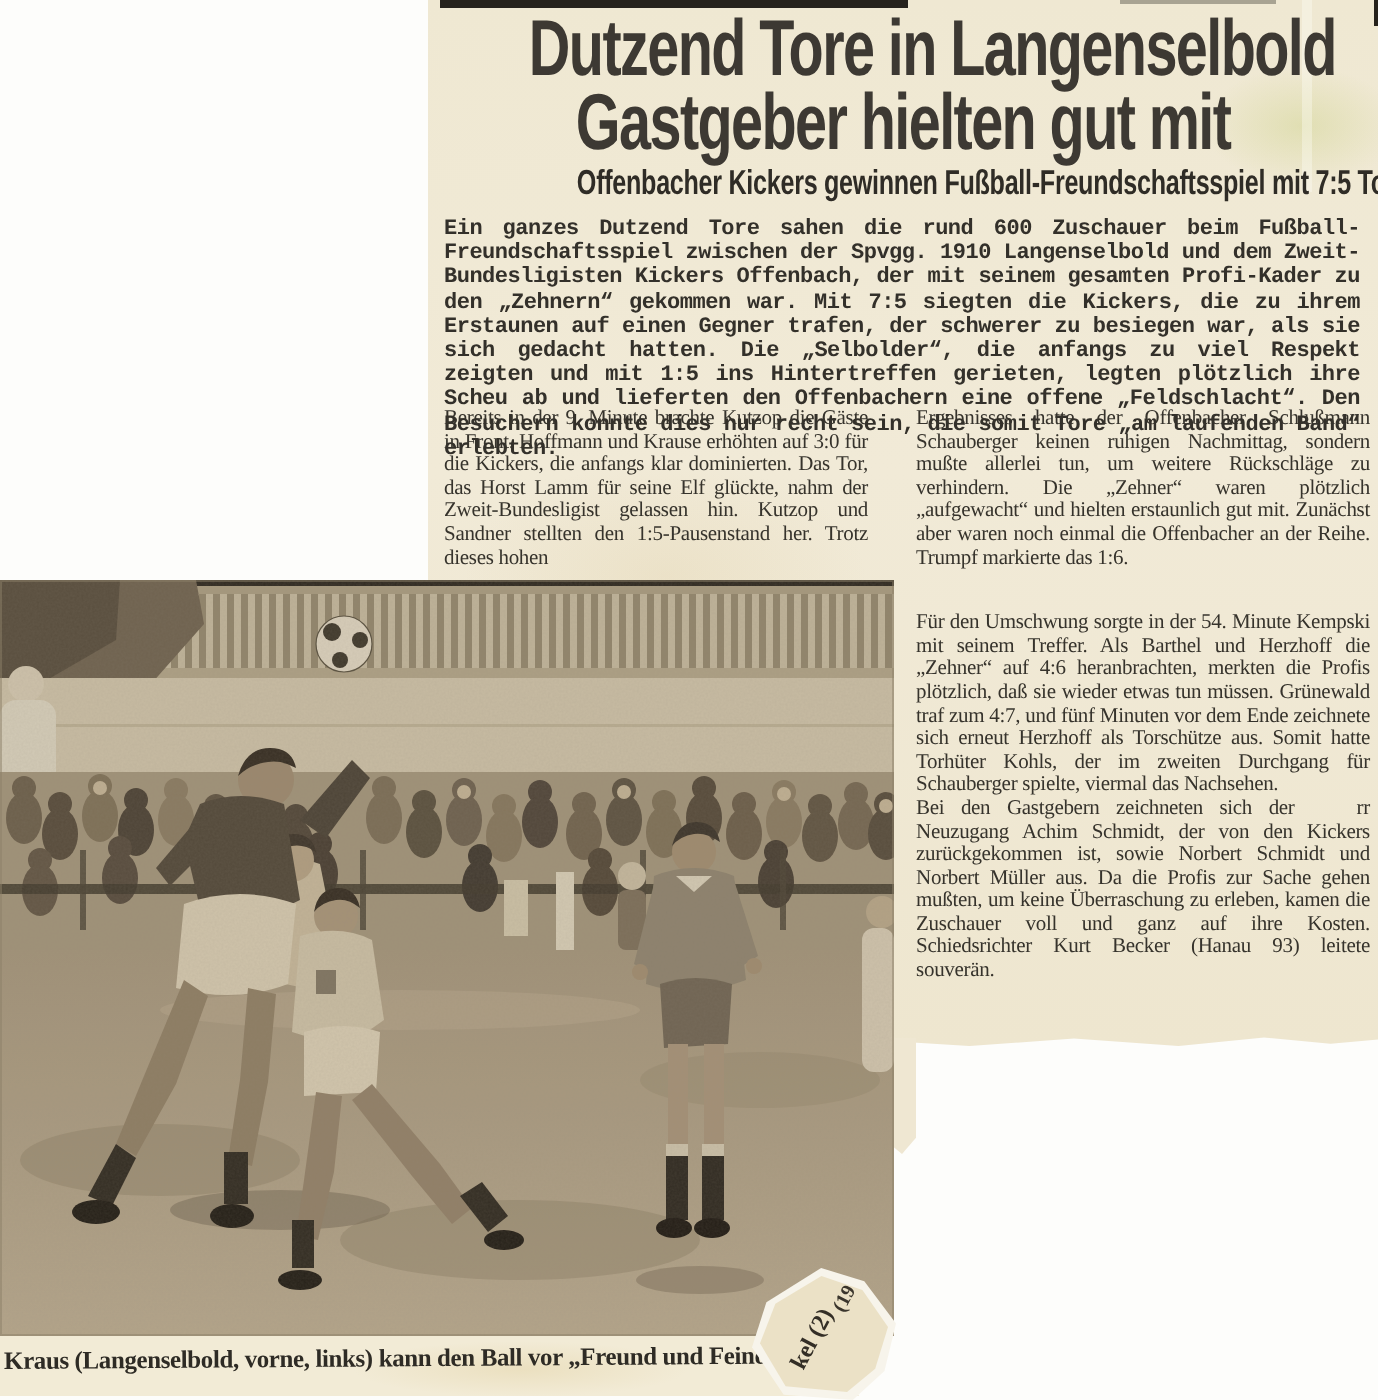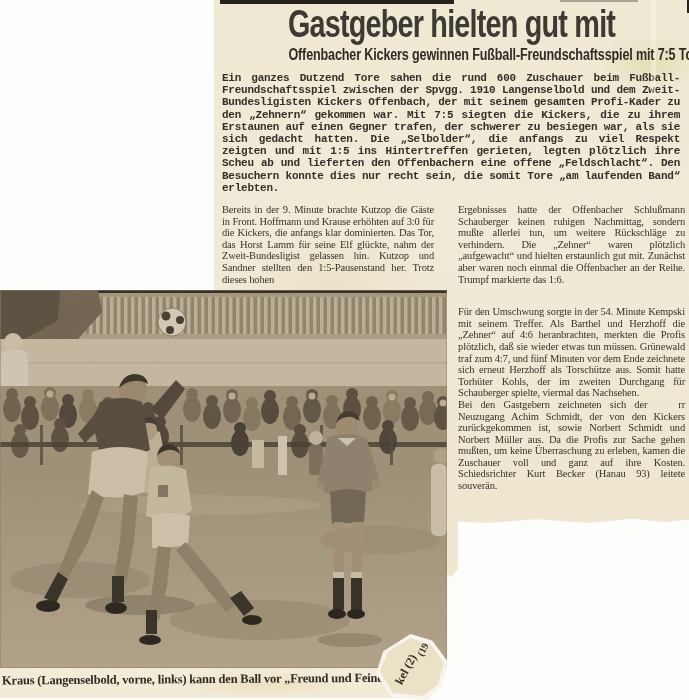--- a/index.html
+++ b/index.html
@@ -74,20 +74,21 @@
 
 <div class="page">
 
   <div class="clipping">
     <div class="topbar"></div>
     <div class="topbar2"></div>
     <div class="toptick"></div>
     <div class="foldline"></div>
 
     <div class="headline">
+      <span class="hl"><span class="sq">Dutzend Tore in Langenselbold</span></span>
       <span class="hl"><span class="sq">Gastgeber hielten gut mit</span></span>
     </div>
     <div class="subhead">
       <span class="sq">Offenbacher Kickers gewinnen Fußball-Freundschaftsspiel mit 7:5 Toren</span>
     </div>
 
     <p class="intro">Ein ganzes Dutzend Tore sahen die rund 600 Zuschauer beim Fußball-Freundschaftsspiel zwischen der Spvgg. 1910 Langenselbold und dem Zweit-Bundesligisten Kickers Offenbach, der mit seinem gesamten Profi-Kader zu den „Zehnern“ gekommen war. Mit 7:5 siegten die Kickers, die zu ihrem Erstaunen auf einen Gegner trafen, der schwerer zu besiegen war, als sie sich gedacht hatten. Die „Selbolder“, die anfangs zu viel Respekt zeigten und mit 1:5 ins Hintertreffen gerieten, legten plötzlich ihre Scheu ab und lieferten den Offenbachern eine offene „Feldschlacht“. Den Besuchern konnte dies nur recht sein, die somit Tore „am laufenden Band“ erlebten.</p>
 
     <div class="cols">
       <div class="col col-left">

